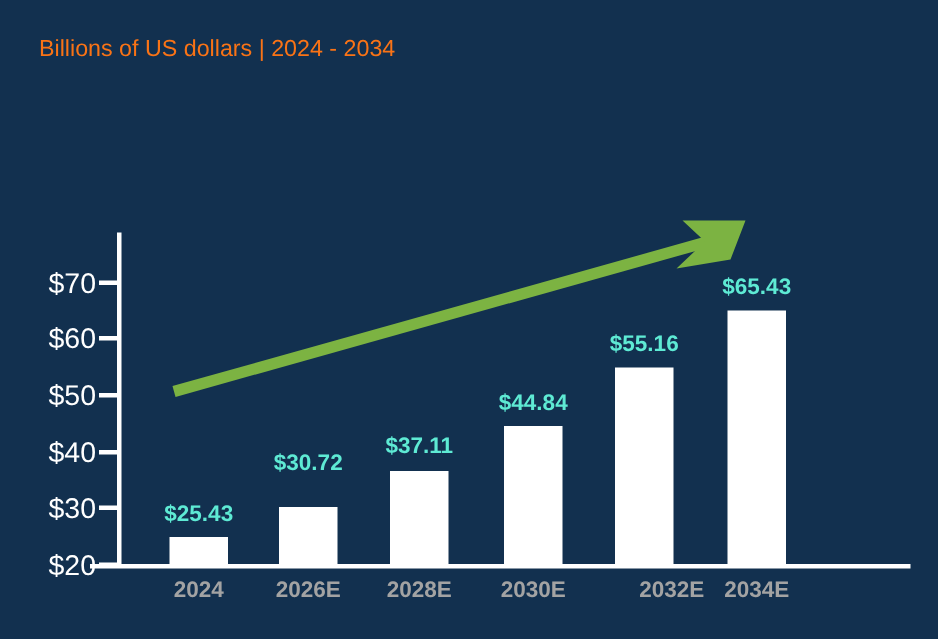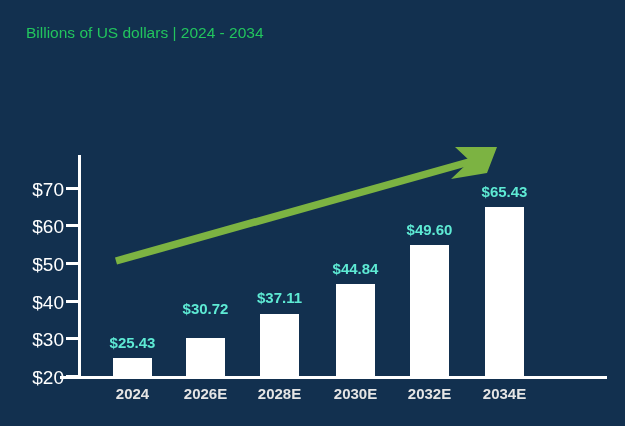--- a/index.html
+++ b/index.html
@@ -31,21 +31,21 @@
     font-size: 17.5px;
     font-weight: bold;
     color: #6fb9dd;
     letter-spacing: -0.1px;
     line-height: 22px;
     white-space: nowrap;
   }
   #chart-subtitle {
     font-size: 15.5px;
     font-weight: normal;
-    color: #22c55e;
+    color: #f97316;
     line-height: 22px;
     margin-top: 4px;
     white-space: nowrap;
   }
 
   
   #plot {
     position: absolute;
     left: 0;
     top: 0;
@@ -108,21 +108,21 @@
     font-weight: bold;
     color: #5eead4;
     text-align: center;
     white-space: nowrap;
   }
   .x-tick-label {
     position: absolute;
     top: 385px;
     font-size: 15px;
     font-weight: bold;
-    color: #e5e5e5;
+    color: #a3a3a3;
     text-align: center;
     white-space: nowrap;
   }
 
   
   #trend-arrow {
     position: absolute;
     left: 0;
     top: 0;
     width: 625px;
@@ -178,22 +178,22 @@
         <div class="bar" style="left: 186px; width: 39px; height: 40.4144px;"></div>
         <div class="bar-label" style="left: 165.5px; width: 80px; top: 300px;">$30.72</div>
         <div class="x-tick-label" style="left: 165.5px; width: 80px;">2026E</div>
         <div class="bar" style="left: 260px; width: 39px; height: 64.5047px;"></div>
         <div class="bar-label" style="left: 239.5px; width: 80px; top: 289.495px;">$37.11</div>
         <div class="x-tick-label" style="left: 239.5px; width: 80px;">2028E</div>
         <div class="bar" style="left: 336px; width: 39px; height: 93.6468px;"></div>
         <div class="bar-label" style="left: 315.5px; width: 80px; top: 260.353px;">$44.84</div>
         <div class="x-tick-label" style="left: 315.5px; width: 80px;">2030E</div>
         <div class="bar" style="left: 410px; width: 39px; height: 132.553px;"></div>
-        <div class="bar-label" style="left: 389.5px; width: 80px; top: 221.447px;">$49.60</div>
-        <div class="x-tick-label" style="left: 389.5px; width: 80px;">2032E</div>
+        <div class="bar-label" style="left: 389.5px; width: 80px; top: 221.447px;">$55.16</div>
+        <div class="x-tick-label" style="left: 389.5px; width: 80px; text-align: right;">2032E</div>
         <div class="bar" style="left: 485px; width: 39px; height: 171.271px;"></div>
         <div class="bar-label" style="left: 464.5px; width: 80px; top: 182.729px;">$65.43</div>
         <div class="x-tick-label" style="left: 464.5px; width: 80px;">2034E</div>
       </div>
 
     <svg id="trend-arrow" viewBox="0 0 625 426" width="625" height="426">
       <line id="arrow-shaft" x1="116" y1="261" x2="476" y2="160" stroke="#7cb342" stroke-width="7.5" stroke-linecap="butt"></line>
       <polygon id="arrow-head" points="497,147 455,147 470,161 451,179 487,173" fill="#7cb342"></polygon>
     </svg>
 

